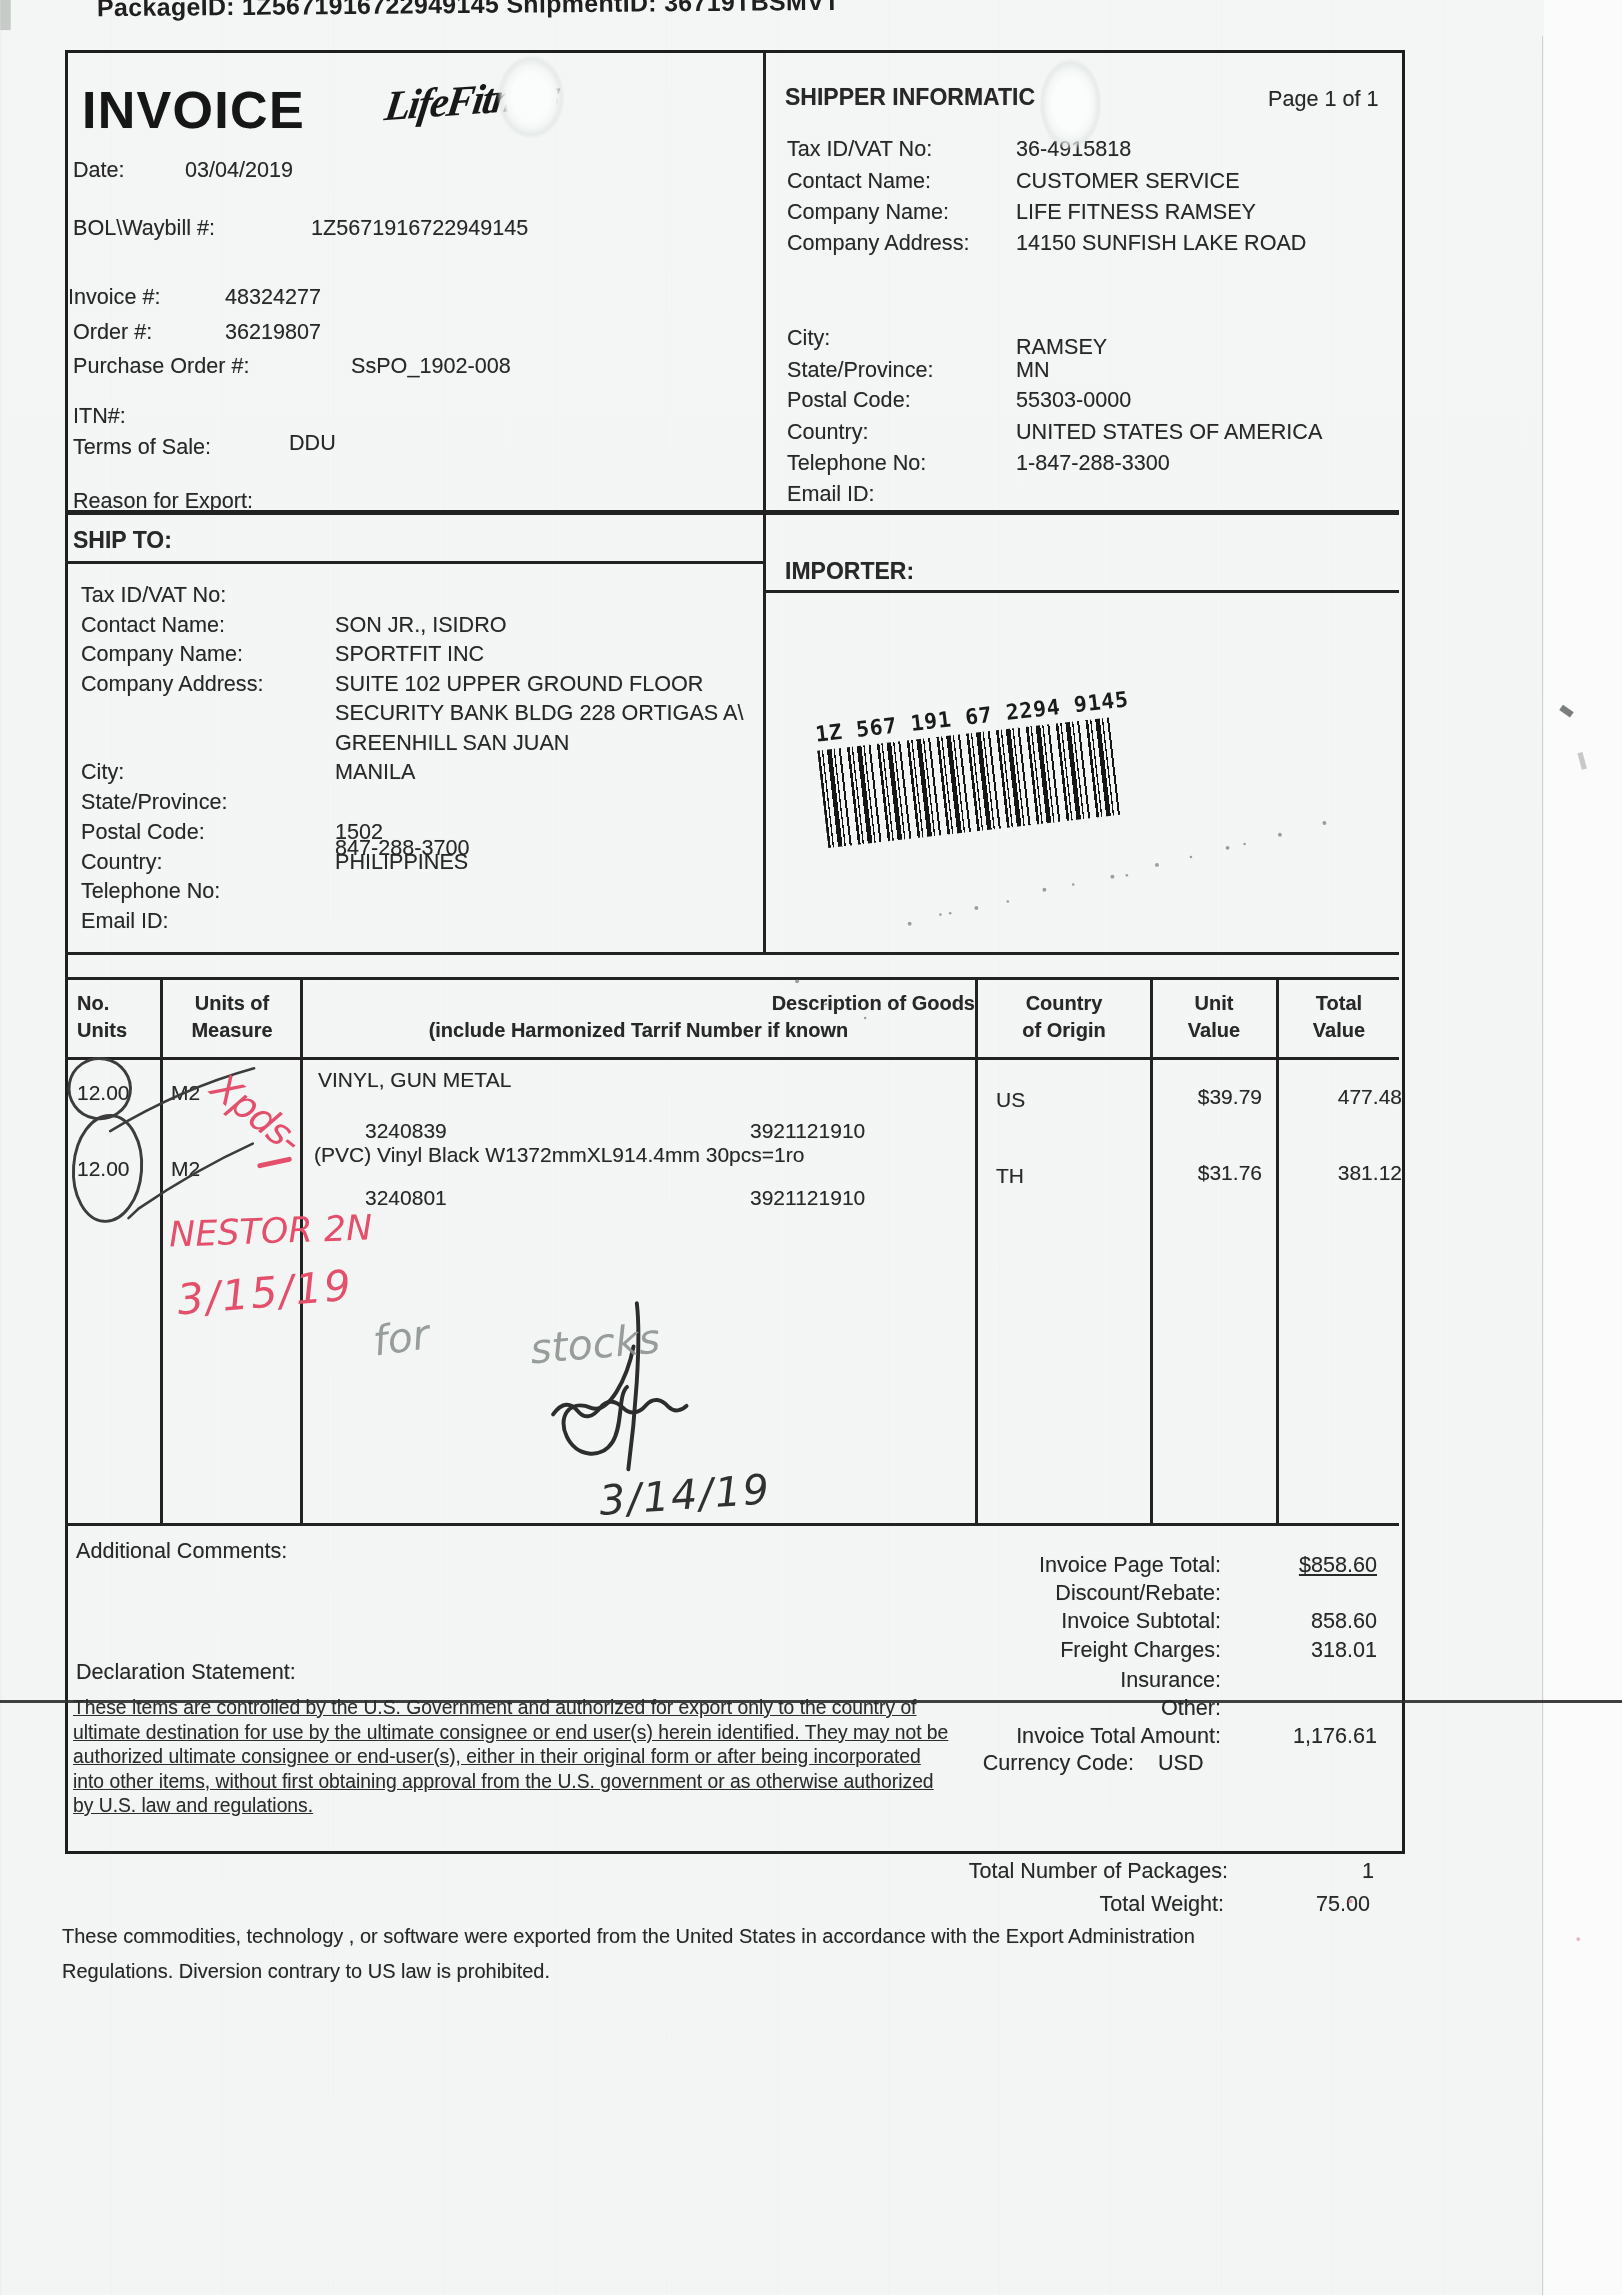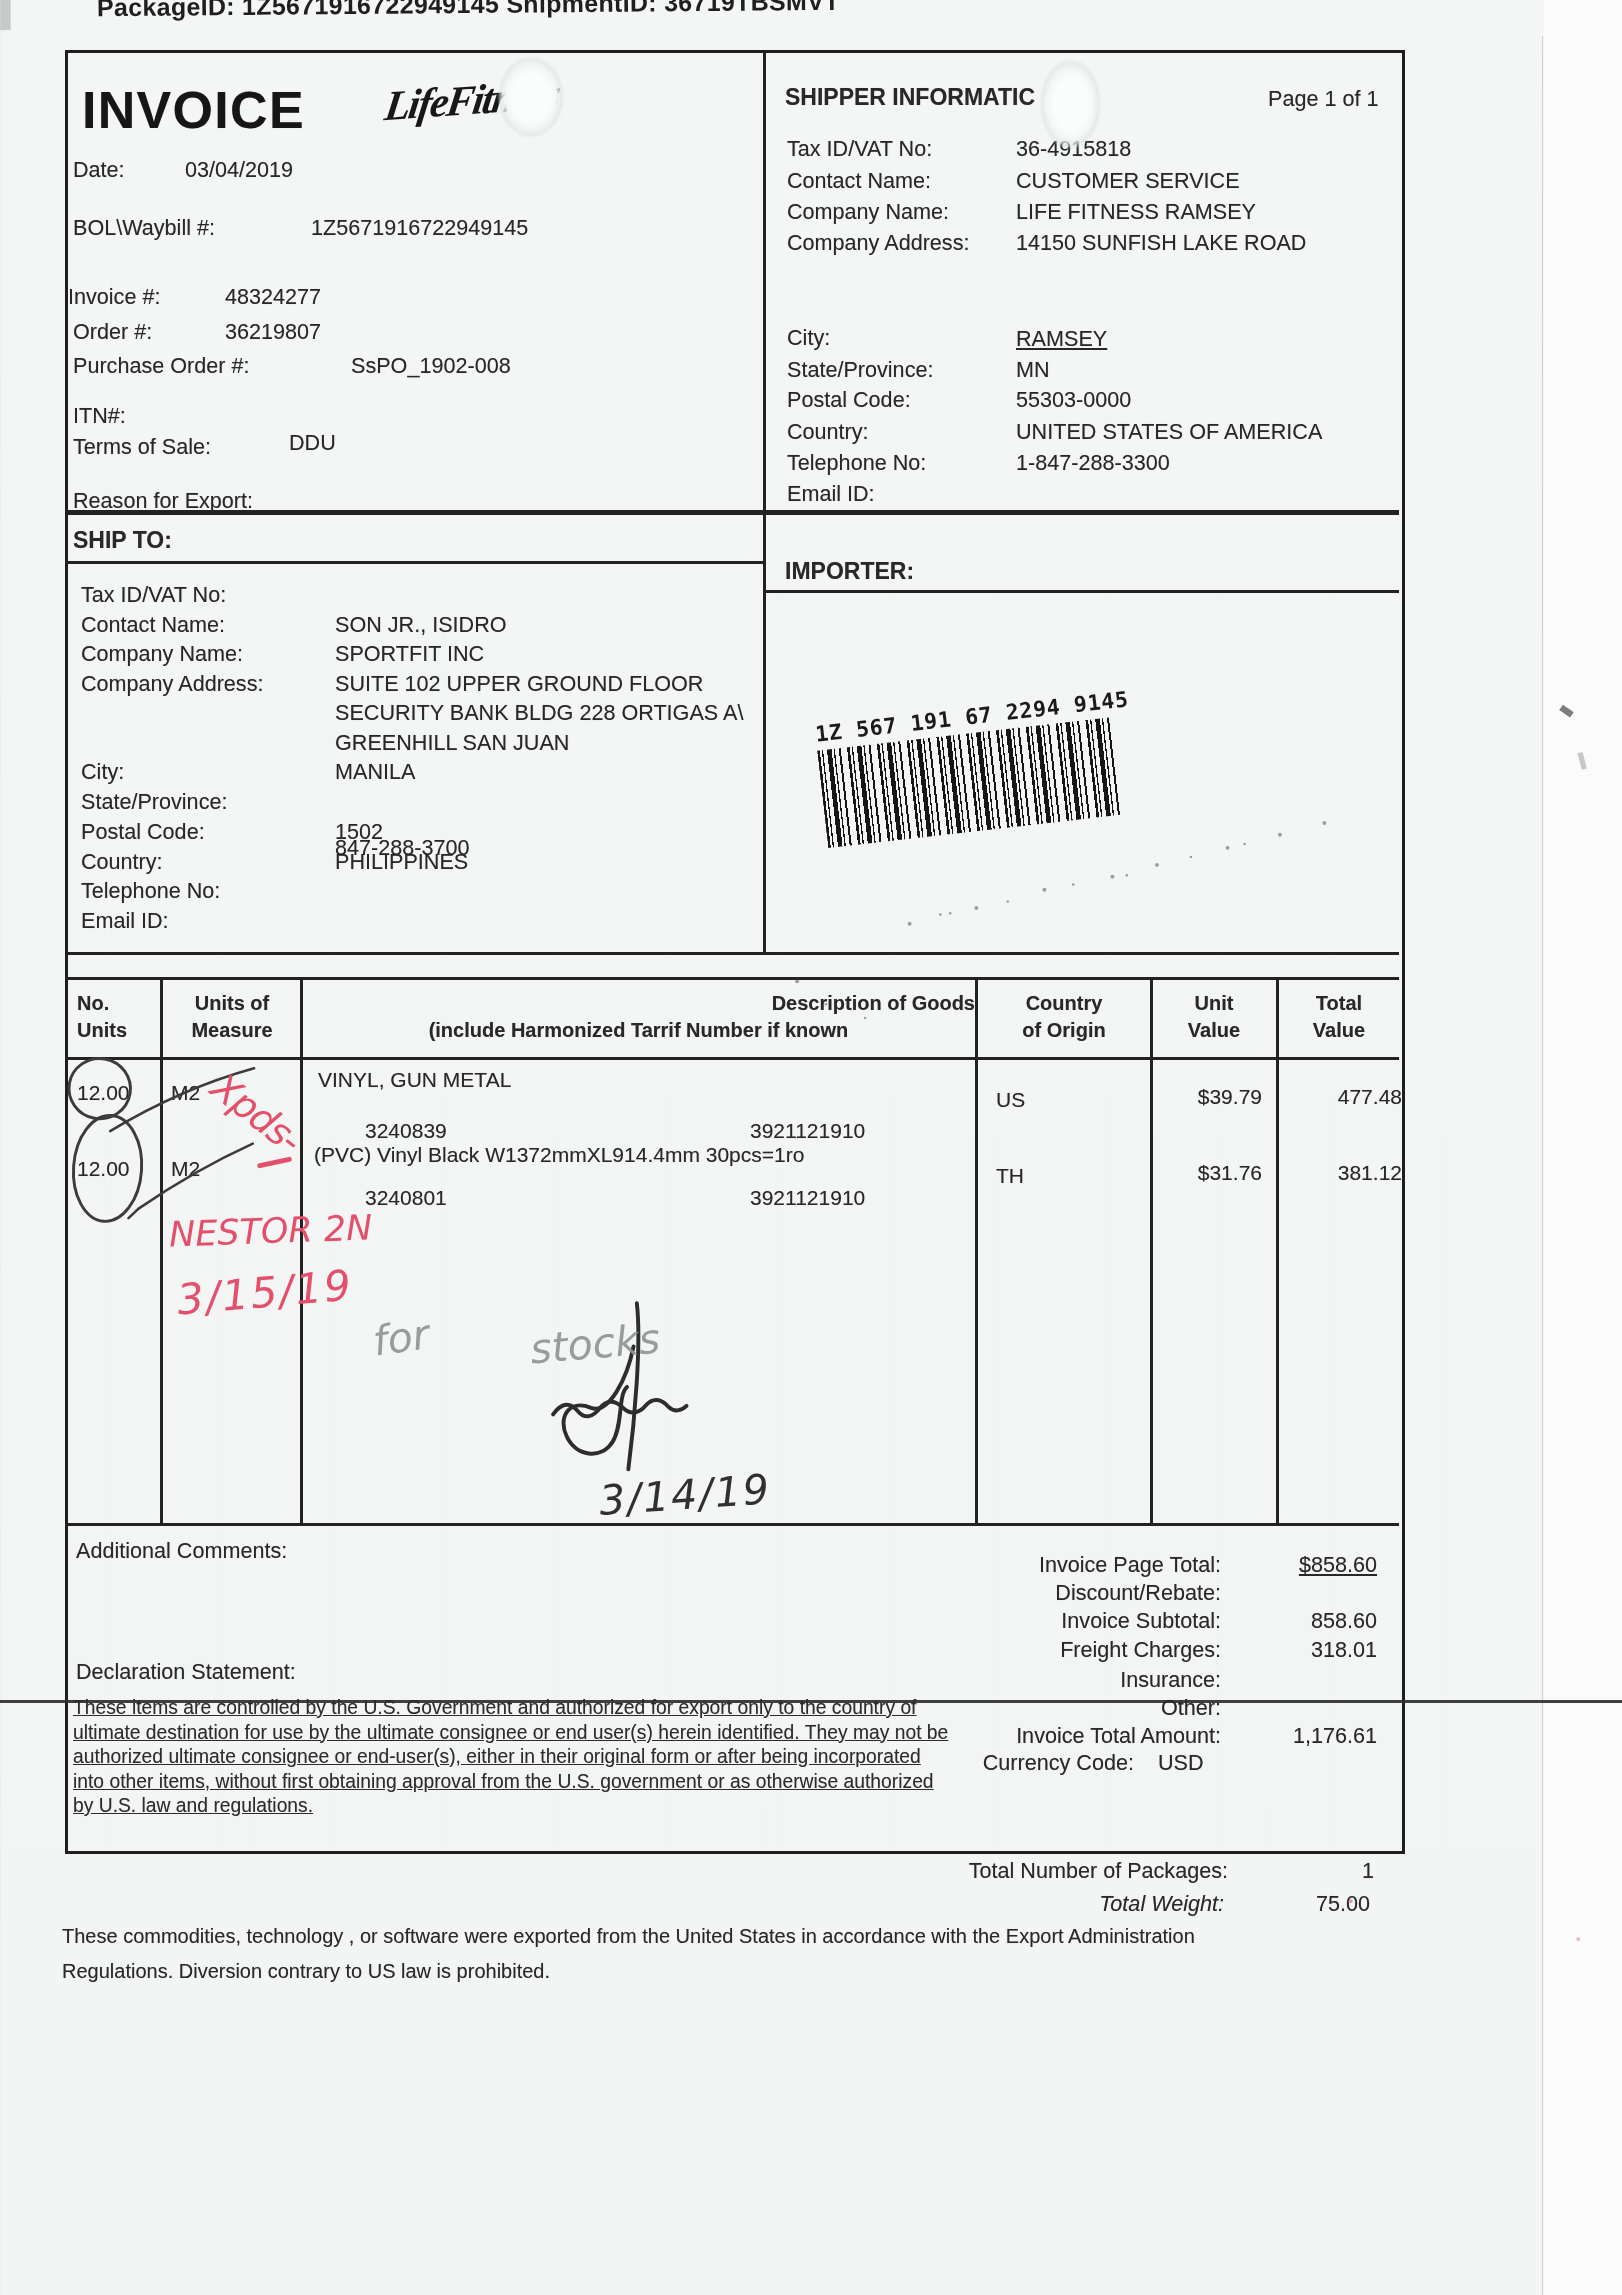--- a/index.html
+++ b/index.html
@@ -82,21 +82,21 @@
 
   <div class="txt" style="left:787px;top:136px;">Tax ID/VAT No:</div>
   <div class="txt" style="left:1016px;top:136px;">36-4915818</div>
   <div class="txt" style="left:787px;top:168px;">Contact Name:</div>
   <div class="txt" style="left:1016px;top:168px;">CUSTOMER SERVICE</div>
   <div class="txt" style="left:787px;top:199px;">Company Name:</div>
   <div class="txt" style="left:1016px;top:199px;">LIFE FITNESS RAMSEY</div>
   <div class="txt" style="left:787px;top:230px;">Company Address:</div>
   <div class="txt" style="left:1016px;top:230px;">14150 SUNFISH LAKE ROAD</div>
   <div class="txt" style="left:787px;top:325px;">City:</div>
-  <div class="txt" style="left:1016px;top:326px;text-decoration:underline;">RAMSEY</div>
+  <div class="txt" style="left:1016px;top:334px;">RAMSEY</div>
   <div class="txt" style="left:787px;top:357px;">State/Province:</div>
   <div class="txt" style="left:1016px;top:357px;">MN</div>
   <div class="txt" style="left:787px;top:387px;">Postal Code:</div>
   <div class="txt" style="left:1016px;top:387px;">55303-0000</div>
   <div class="txt" style="left:787px;top:419px;">Country:</div>
   <div class="txt" style="left:1016px;top:419px;">UNITED STATES OF AMERICA</div>
   <div class="txt" style="left:787px;top:450px;">Telephone No:</div>
   <div class="txt" style="left:1016px;top:450px;">1-847-288-3300</div>
   <div class="txt" style="left:787px;top:481px;">Email ID:</div>
 
@@ -186,21 +186,21 @@
   <div class="decl">
     <div>These items are controlled by the U.S. Government and authorized for export only to the country of</div>
     <div>ultimate destination for use by the ultimate consignee or end user(s) herein identified. They may not be</div>
     <div>authorized ultimate consignee or end-user(s), either in their original form or after being incorporated</div>
     <div>into other items, without first obtaining approval from the U.S. government or as otherwise authorized</div>
     <div>by U.S. law and regulations.</div>
   </div>
 
   <div class="txt ralign" style="left:785px;top:1858px;width:443px;">Total Number of Packages:</div>
   <div class="txt ralign" style="left:1276px;top:1858px;width:98px;">1</div>
-  <div class="txt ralign" style="left:851px;top:1891px;width:373px;font-style:italic;">Total Weight:</div>
+  <div class="txt ralign" style="left:851px;top:1891px;width:373px;">Total Weight:</div>
   <div class="txt ralign" style="left:1206px;top:1891px;width:164px;">75.00</div>
   <div class="txt" style="left:62px;top:1925px;font-size:20px;">These commodities, technology , or software were exported from the United States  in accordance with the Export Administration</div>
   <div class="txt" style="left:62px;top:1960px;font-size:20px;">Regulations.  Diversion contrary to US law is prohibited.</div>
 
   <div class="blob" style="left:497px;top:55px;width:68px;height:84px;"></div>
   <div class="blob" style="left:1039px;top:58px;width:63px;height:92px;"></div>
 
   <svg class="overlay" width="1623" height="2295" viewBox="0 0 2480 3508">
     <ellipse cx="152" cy="1664" rx="47" ry="46" fill="none" stroke="#3c3c3c" stroke-width="4.5" transform="rotate(10 152 1664)"></ellipse>
     <ellipse cx="164" cy="1786" rx="52" ry="81" fill="none" stroke="#3c3c3c" stroke-width="4.5" transform="rotate(4 164 1786)"></ellipse>

